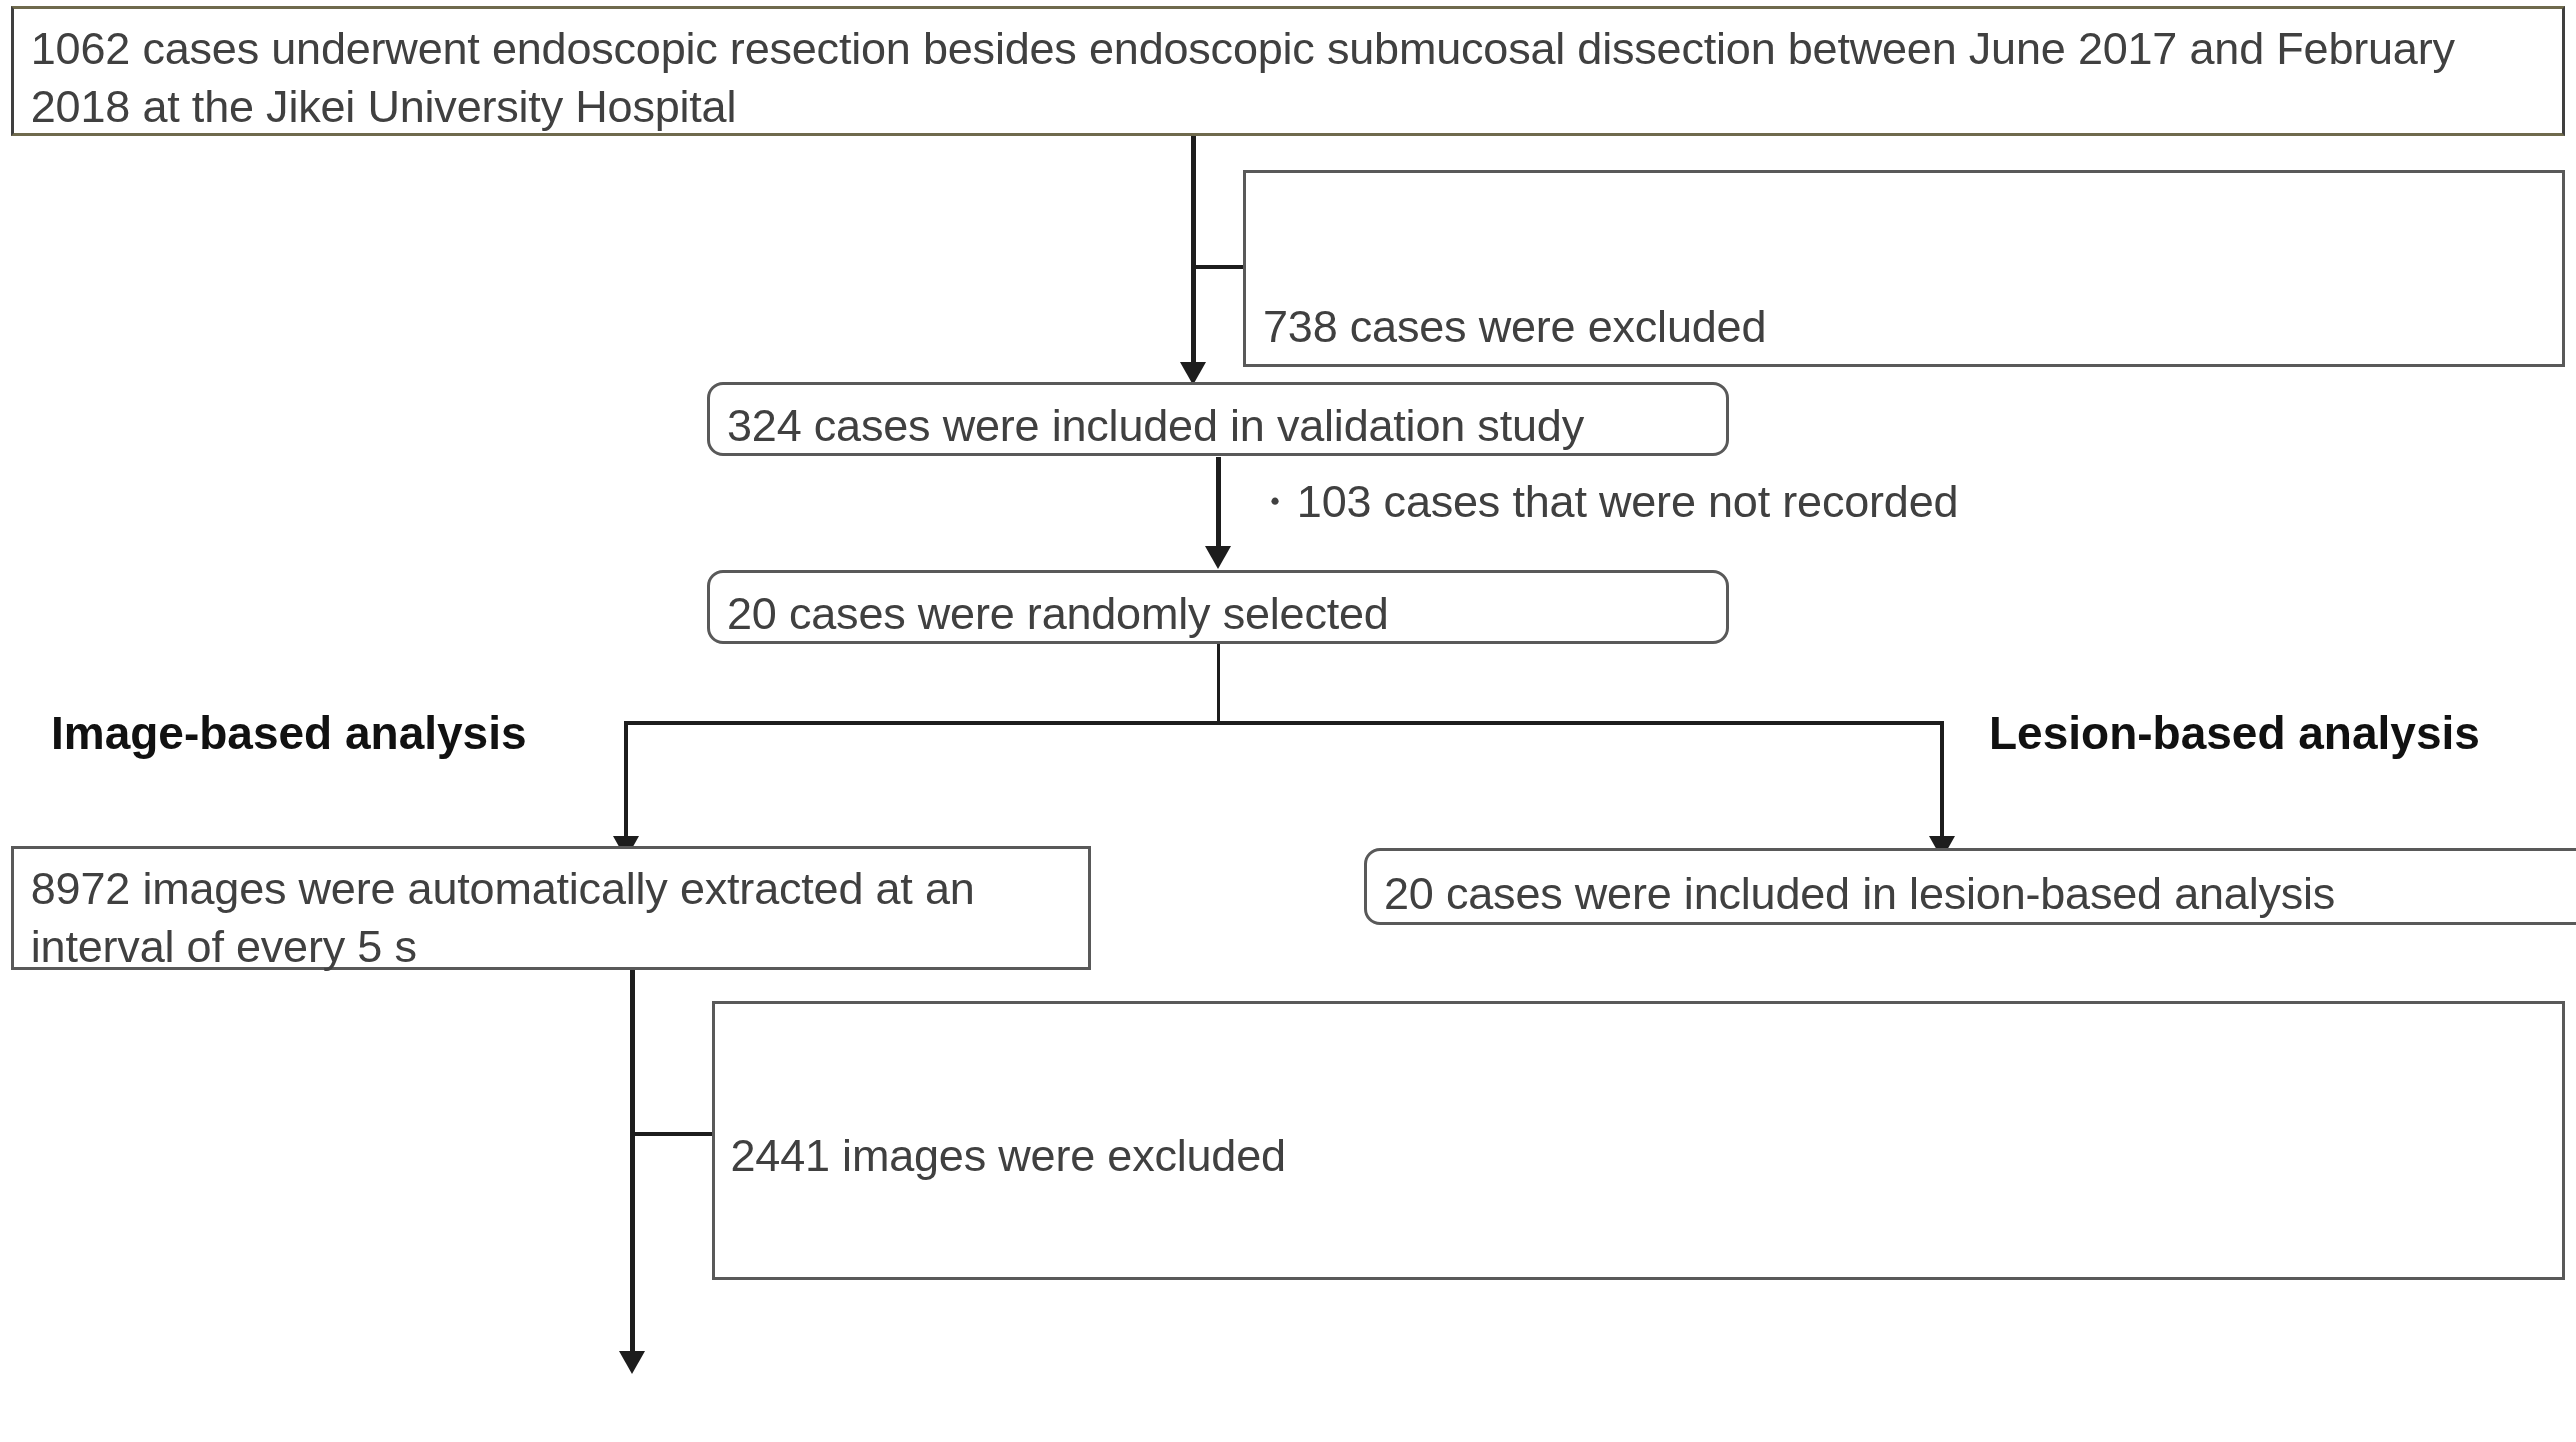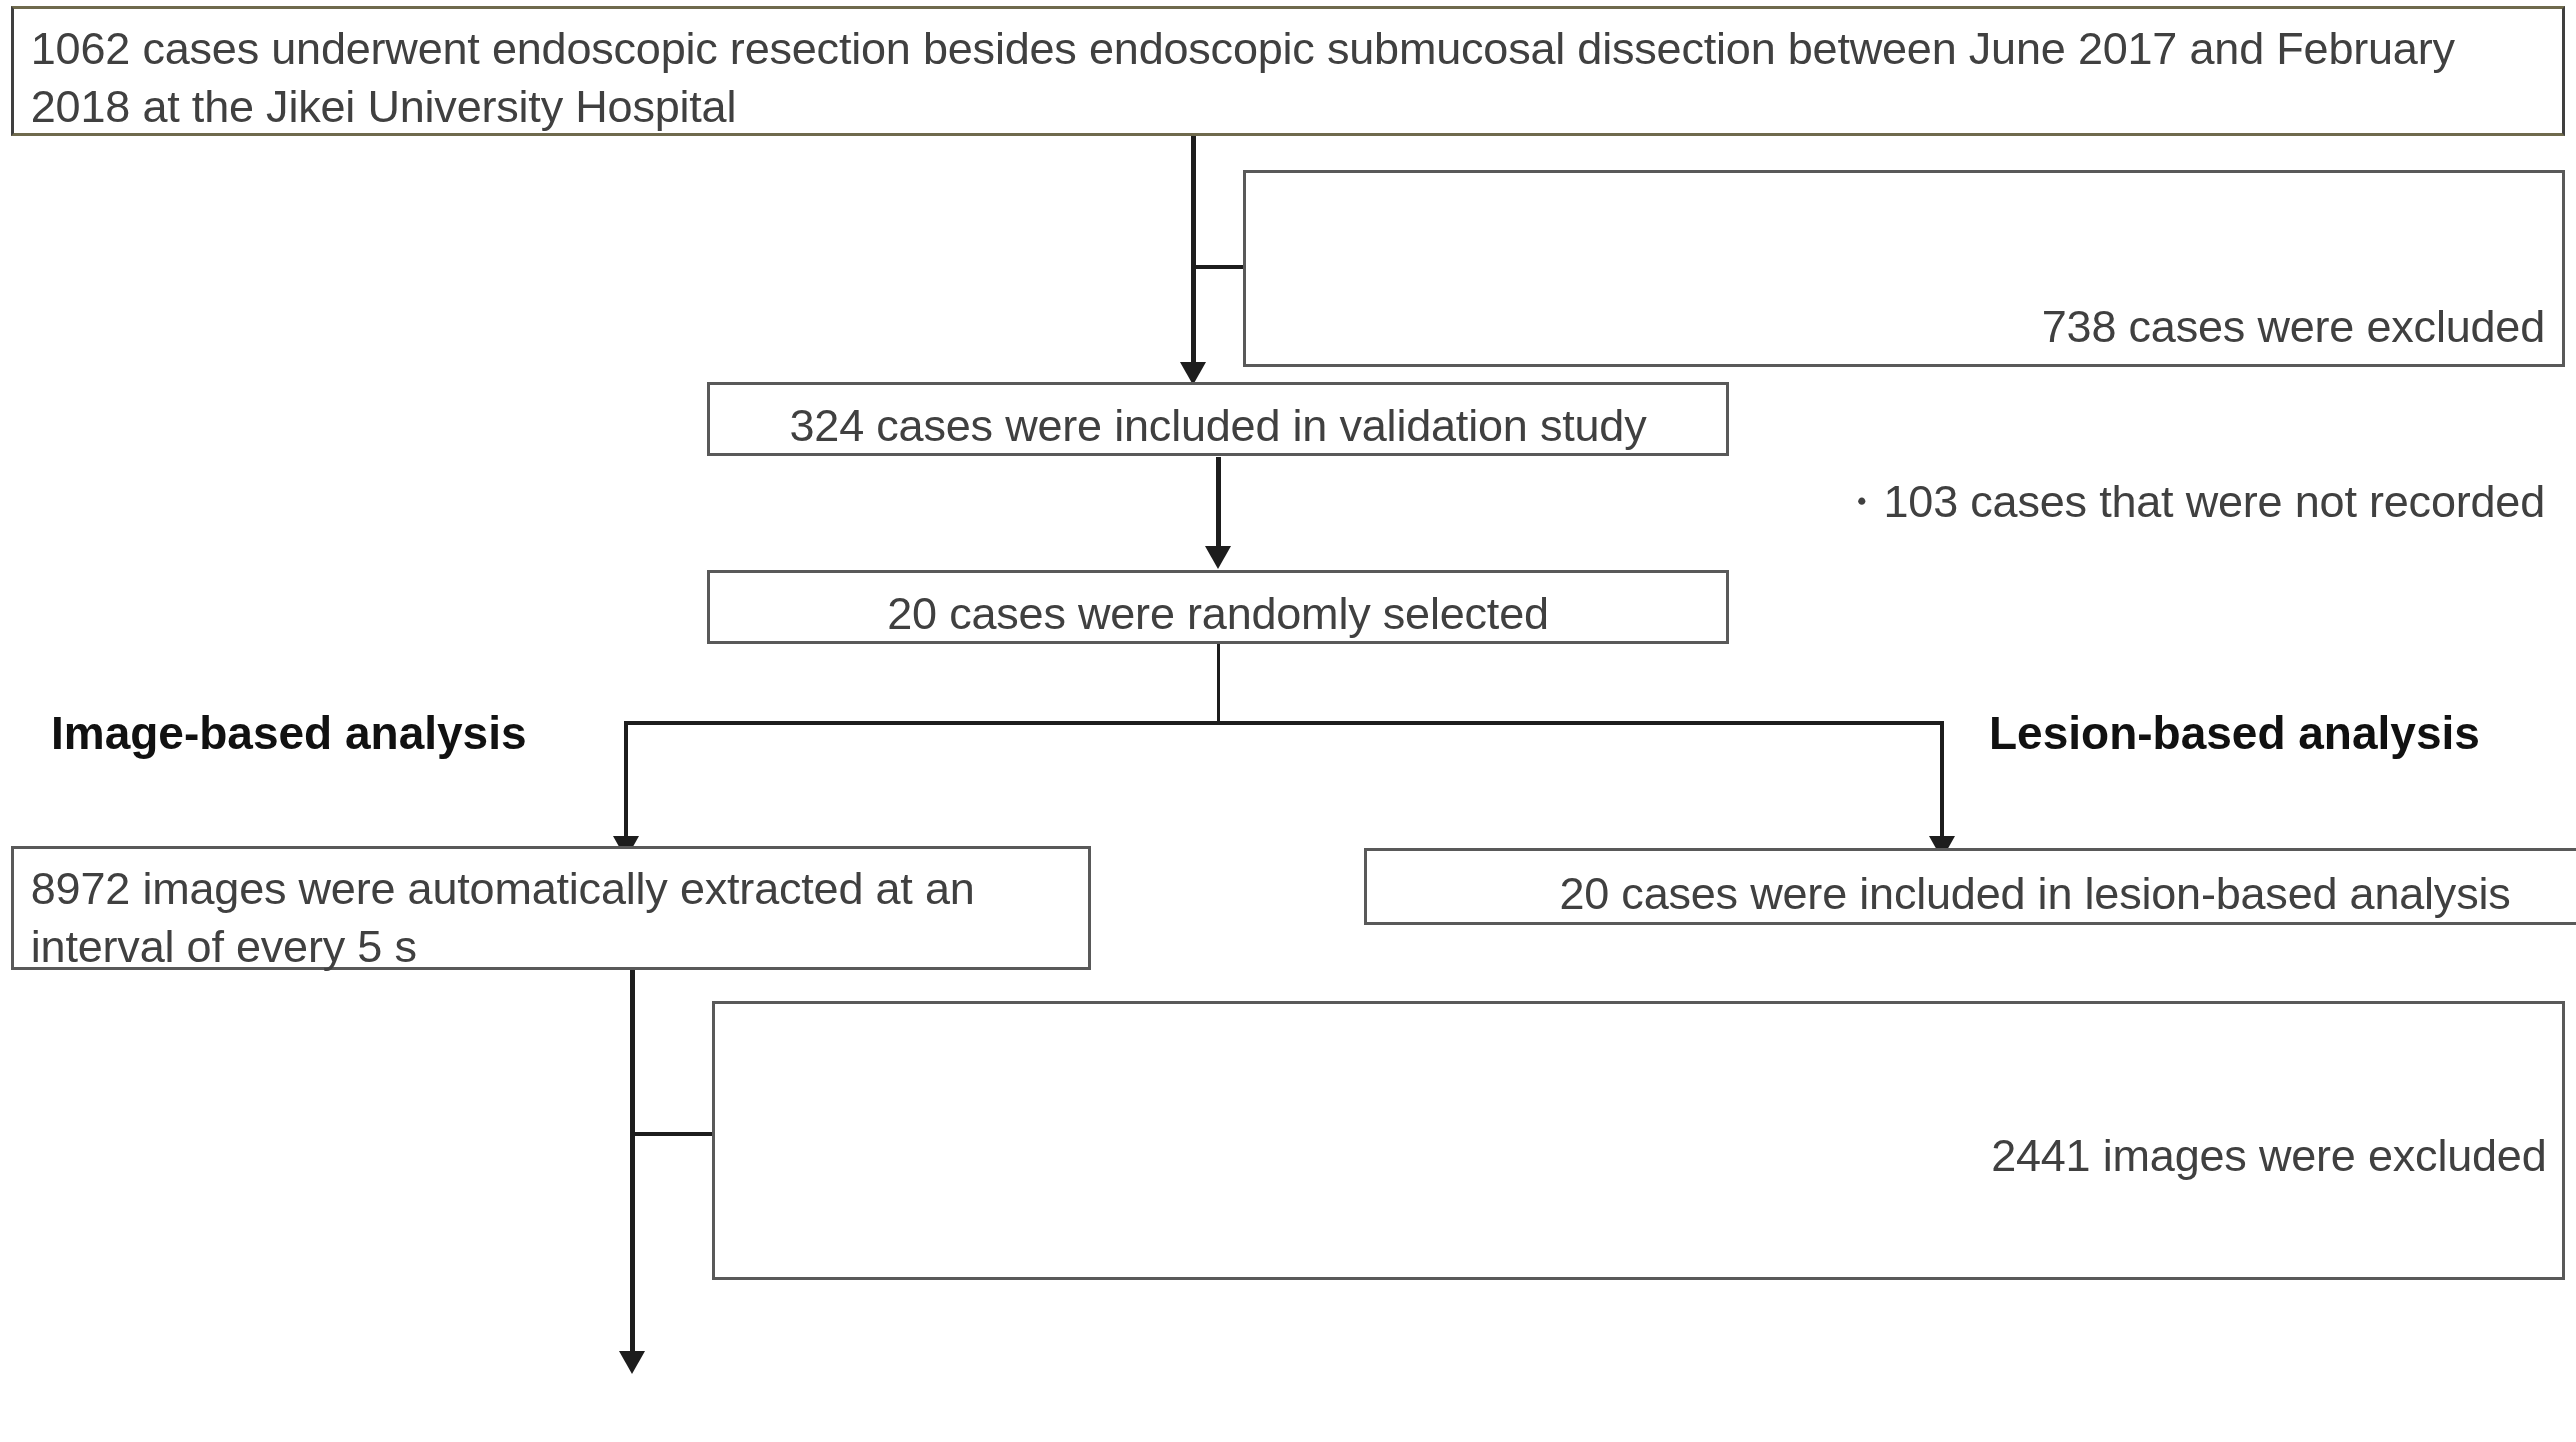--- a/index.html
+++ b/index.html
@@ -28,26 +28,26 @@
     letter-spacing: -0.2px;
     padding: 10.8px 17px;
     white-space: pre-wrap;
   }
   .box.top-source {
     border: 3.1px solid #6f6a4d;
     border-left-color: #3f3f3f;
     border-right-color: #3f3f3f;
   }
   .box.center {
-    text-align: center;
+    text-align: left;
+    border-radius: 16px;
   }
   .bullets {
     position: absolute;
     box-sizing: border-box;
-    text-align: right;
   }
   .bline {
     display: block;
     white-space: pre-wrap;
   }
   .bline.indent {
     padding-left: 40px;
     text-indent: -40px;
   }
   .branch-label {

